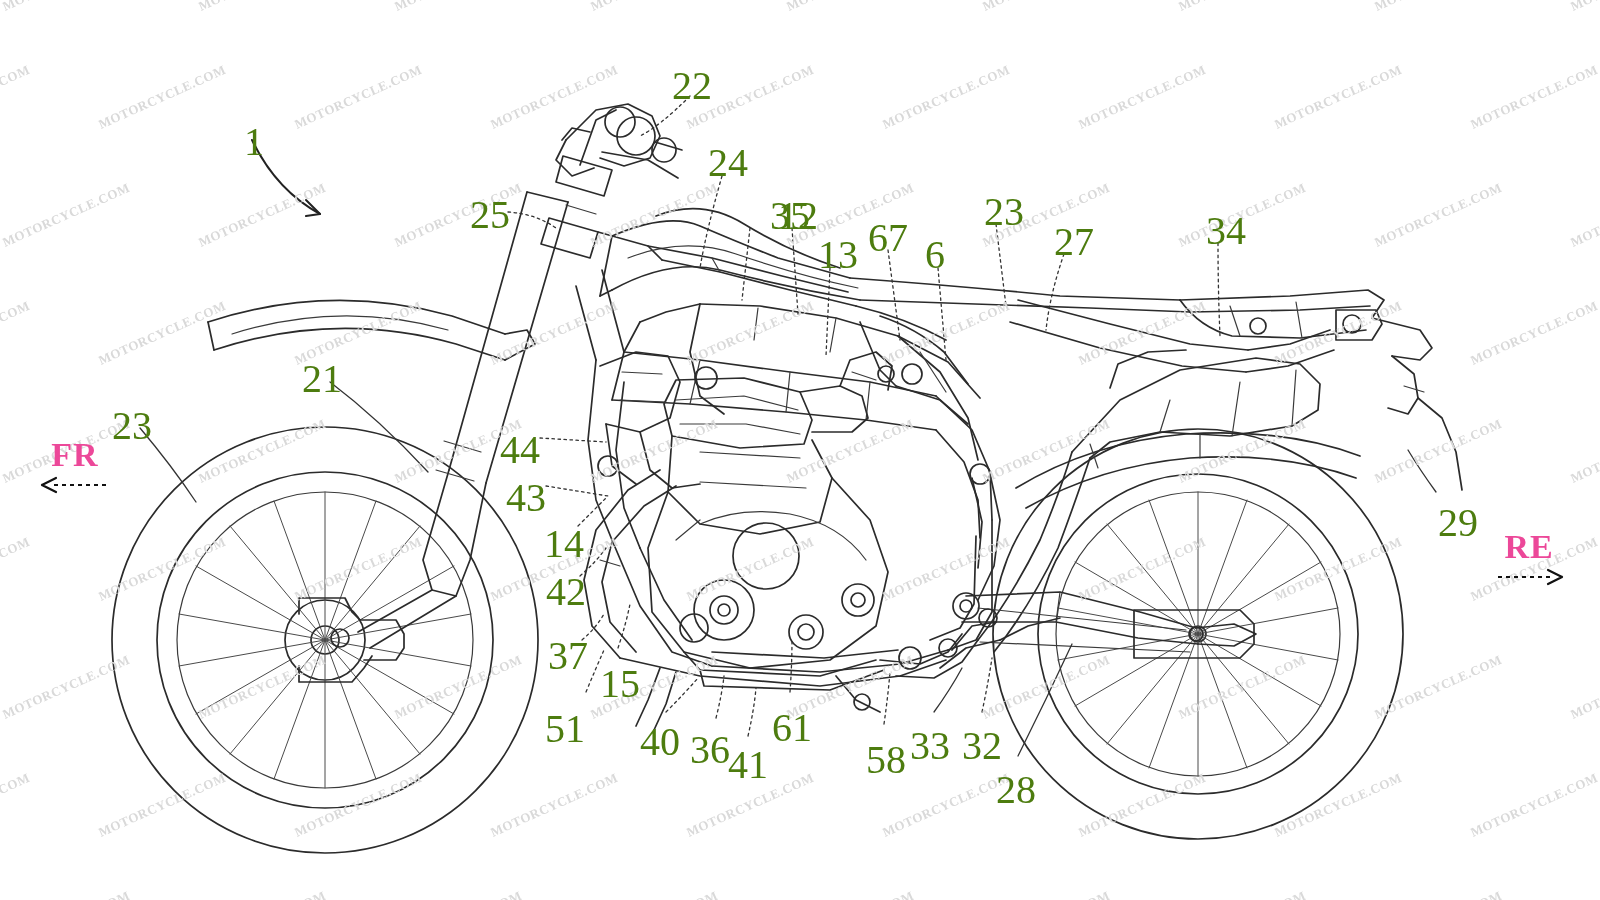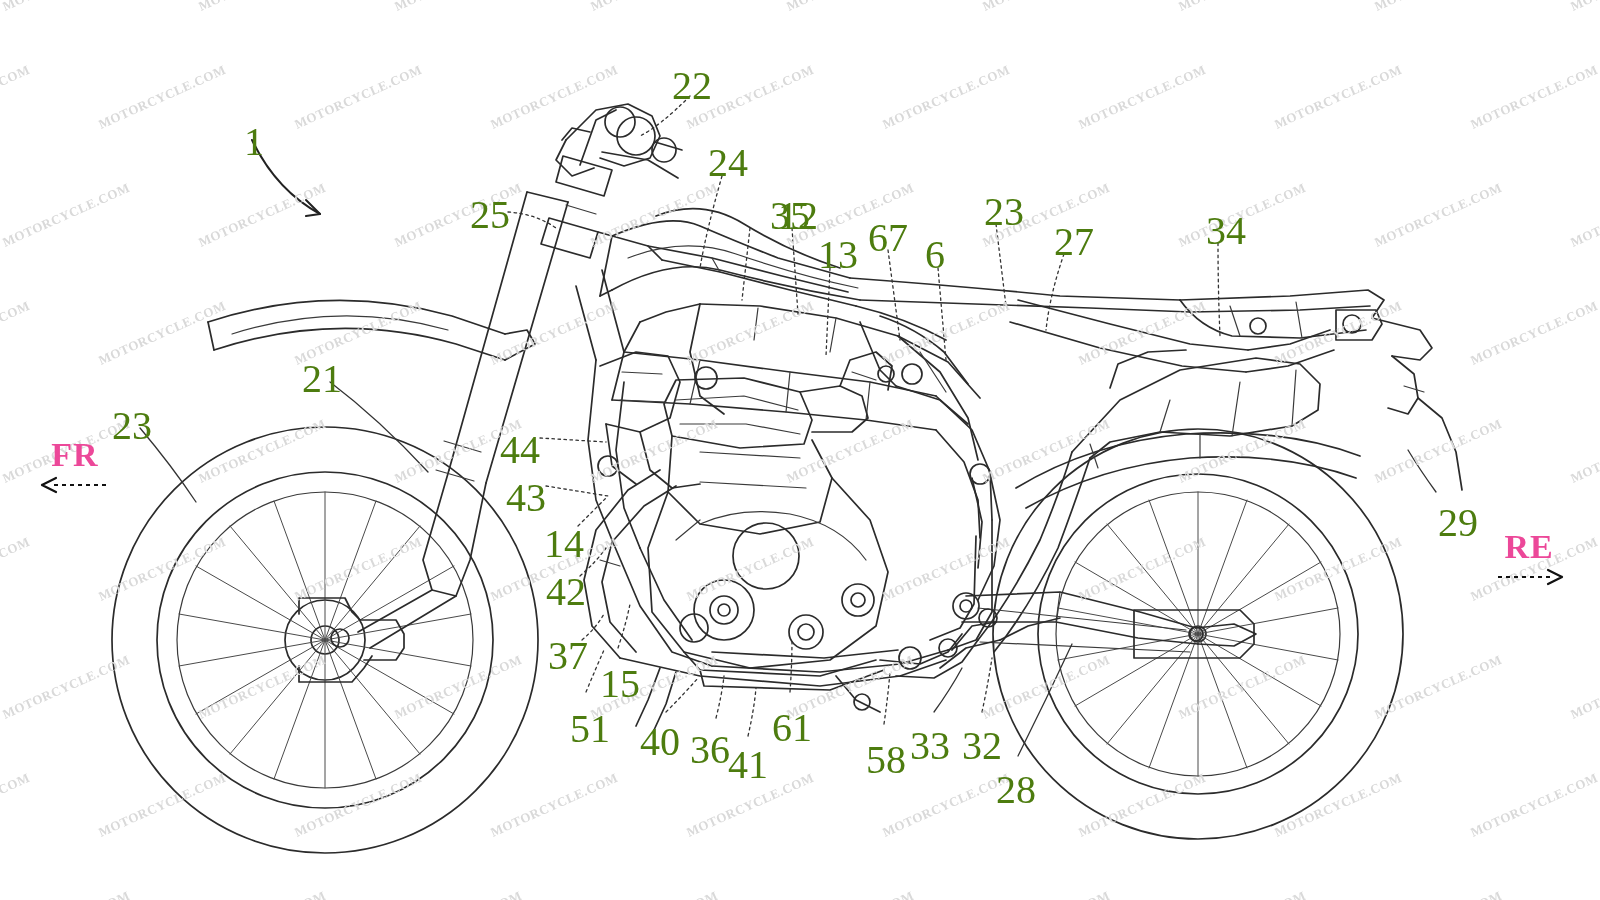--- a/index.html
+++ b/index.html
@@ -530,21 +530,21 @@
       <div class="ref" style="left: 1206px; top: 211px;">34</div>
       <div class="ref" style="left: 302px; top: 359px;">21</div>
       <div class="ref" style="left: 112px; top: 406px;">23</div>
       <div class="ref" style="left: 500px; top: 430px;">44</div>
       <div class="ref" style="left: 506px; top: 478px;">43</div>
       <div class="ref" style="left: 1438px; top: 503px;">29</div>
       <div class="ref" style="left: 544px; top: 524px;">14</div>
       <div class="ref" style="left: 546px; top: 572px;">42</div>
       <div class="ref" style="left: 548px; top: 636px;">37</div>
       <div class="ref" style="left: 600px; top: 664px;">15</div>
-      <div class="ref" style="left: 570px; top: 709px;">51</div>
+      <div class="ref" style="left: 545px; top: 709px;">51</div>
       <div class="ref" style="left: 640px; top: 722px;">40</div>
       <div class="ref" style="left: 690px; top: 730px;">36</div>
       <div class="ref" style="left: 728px; top: 745px;">41</div>
       <div class="ref" style="left: 772px; top: 708px;">61</div>
       <div class="ref" style="left: 866px; top: 740px;">58</div>
       <div class="ref" style="left: 910px; top: 726px;">33</div>
       <div class="ref" style="left: 962px; top: 726px;">32</div>
       <div class="ref" style="left: 996px; top: 770px;">28</div>
       <div class="dir" style="left: 40px; top: 436px;">
         <div style="text-align: center;">FR</div>

